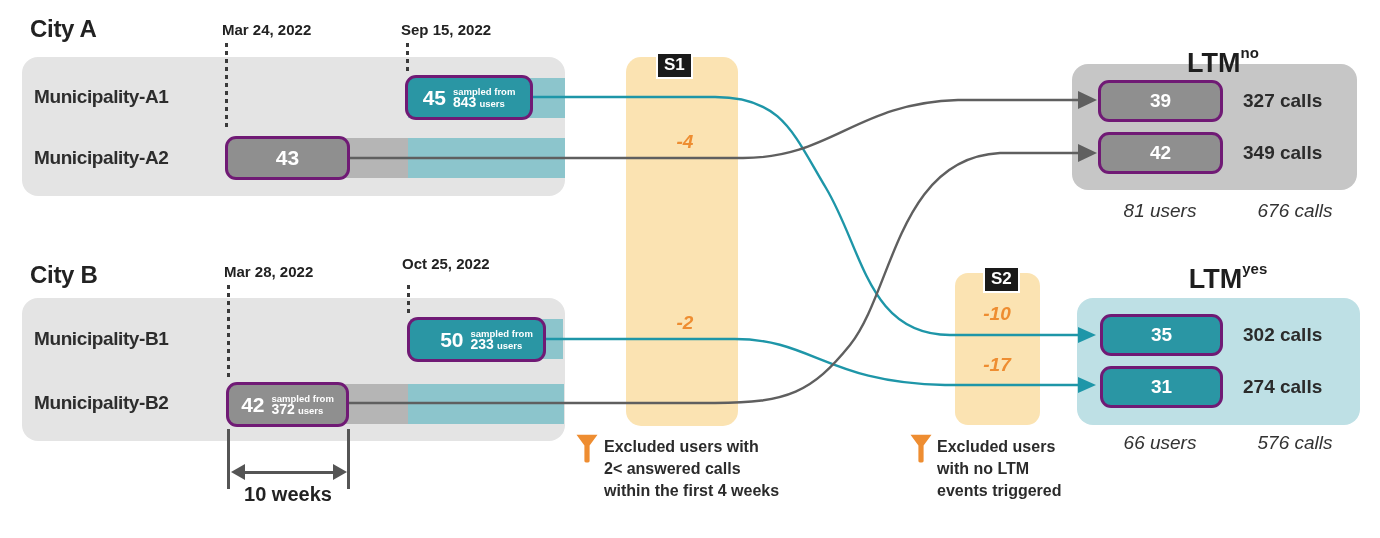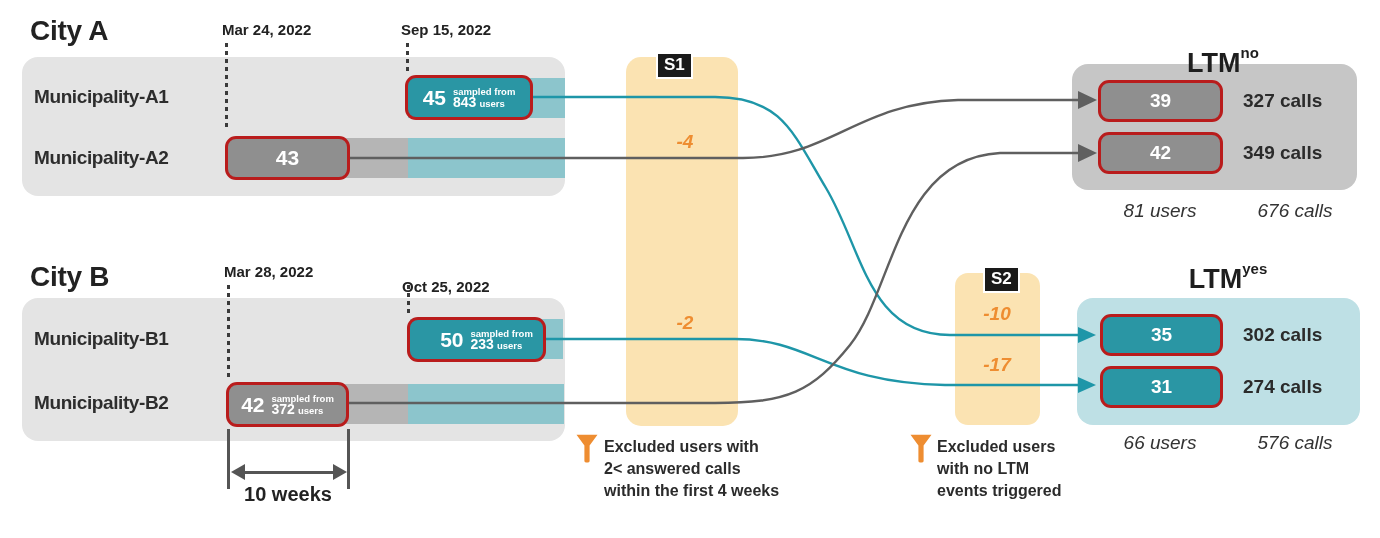--- a/index.html
+++ b/index.html
@@ -7,32 +7,32 @@
     position:relative;width:1380px;height:538px;overflow:hidden;background:#ffffff;
     font-family:"Liberation Sans", sans-serif;color:#2b2b2b;
   }
   
   .panel{position:absolute;background:#e4e4e4;border-radius:16px;z-index:1;}
   .panel.dark{background:#c6c6c6;}
   .panel.pale-teal{background:#bee0e5;}
   
   .band{position:absolute;background:#fbe3b2;border-radius:15px;z-index:1;}
   
-  .city-title{position:absolute;font-size:28px;font-weight:bold;color:#222;letter-spacing:-0.3px;z-index:4;}
+  .city-title{position:absolute;font-size:24px;font-weight:bold;color:#222;letter-spacing:-0.3px;z-index:4;}
   .date-label{position:absolute;font-size:15px;font-weight:bold;color:#222;z-index:4;white-space:nowrap;text-align:center;}
   .muni-label{position:absolute;font-size:19px;font-weight:bold;color:#2d2d2d;letter-spacing:-0.4px;z-index:4;white-space:nowrap;}
   .dashv{position:absolute;width:3px;z-index:3;
     background:repeating-linear-gradient(to bottom,#3a3a3a 0 4px,transparent 4px 8px);}
   
   .bar{position:absolute;height:40px;z-index:2;}
   .bar.teal{background:#8cc5cc;}
   .bar.gray{background:#b5b5b5;}
   
   .badge{position:absolute;display:flex;align-items:center;justify-content:center;gap:7px;
-    border:3px solid #b91c1c;border-radius:11px;box-sizing:border-box;z-index:6;color:#fff;}
+    border:3px solid #701a75;border-radius:11px;box-sizing:border-box;z-index:6;color:#fff;}
   .badge.teal{background:#2a96a4;}
   .badge.gray{background:#8f8f8f;}
   .badge-num{font-size:21px;font-weight:bold;}
   .badge-sub{display:flex;flex-direction:column;align-items:flex-start;line-height:11px;text-align:left;}
   .badge-sub .l1{font-size:9.5px;font-weight:bold;}
   .badge-sub .l2{font-size:9.5px;font-weight:bold;display:flex;align-items:baseline;gap:3px;}
   .badge-sub .l2 .n{font-size:14px;}
   
   .ltm-title{position:absolute;font-size:27px;font-weight:bold;color:#1e1e1e;z-index:4;width:160px;text-align:center;}
   .ltm-sup{font-size:15px;vertical-align:14px;letter-spacing:0;}
@@ -81,21 +81,21 @@
 
   <div class="muni-label" style="left:34px;top:147px;">Municipality-A2</div>
   <div class="bar gray" style="left:230px;top:138px;width:178px;"></div>
   <div class="bar teal" style="left:408px;top:138px;width:157px;"></div>
   <div class="badge gray" style="left:225px;top:136px;width:125px;height:44px;">
     <span class="badge-num">43</span>
   </div>
 
   <div class="city-title" style="left:30px;top:261px;">City B</div>
   <div class="date-label" style="left:224px;top:263px;">Mar 28, 2022</div>
-  <div class="date-label" style="left:402px;top:278px;">Oct 25, 2022</div>
+  <div class="date-label" style="left:402px;top:255px;">Oct 25, 2022</div>
   <div class="dashv" style="left:227px;top:285px;height:94px;"></div>
   <div class="dashv" style="left:407px;top:285px;height:29px;"></div>
   <div class="panel" style="left:22px;top:298px;width:543px;height:143px;"></div>
 
   <div class="muni-label" style="left:34px;top:328px;">Municipality-B1</div>
   <div class="bar teal" style="left:410px;top:319px;width:153px;"></div>
   <div class="badge teal" style="left:407px;top:317px;width:139px;height:45px;padding-left:20px;">
     <span class="badge-num">50</span>
     <span class="badge-sub">
       <span class="l1">sampled from</span>

